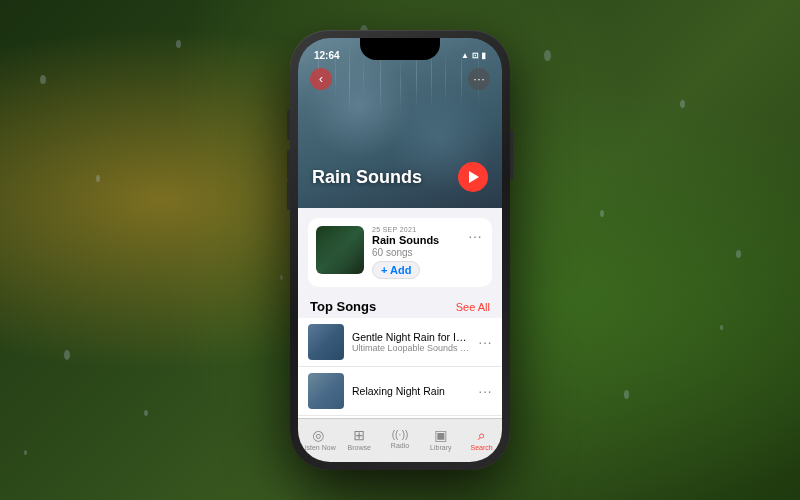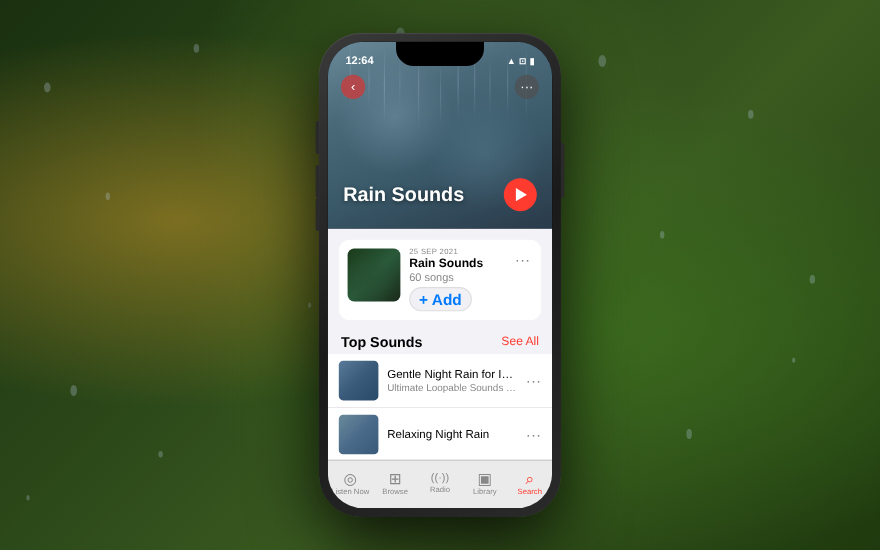--- a/index.html
+++ b/index.html
@@ -291,21 +291,21 @@
 
     .add-btn {
       display: inline-flex;
       align-items: center;
       gap: 2px;
       margin-top: 3px;
       background: #f0f0f5;
       border: 1px solid #ddd;
       border-radius: 12px;
       padding: 2px 8px;
-      font-size: 14px;
+      font-size: 11px;
       color: #007aff;
       font-weight: 600;
     }
 
     .album-more {
       color: #888;
       font-size: 14px;
       padding: 2px;
     }
 
@@ -505,21 +505,21 @@
             <div class="album-name">Rain Sounds</div>
             <div class="album-songs">60 songs</div>
             <div class="add-btn">
               <span>+ Add</span>
             </div>
           </div>
           <div class="album-more">···</div>
         </div>
 
         <div class="top-songs-header">
-          <span class="top-songs-label">Top Sounds</span>
+          <span class="top-songs-label">Top Songs</span>
           <span class="see-all">See All</span>
         </div>
 
         <div class="song-row">
           <div class="song-thumb song-thumb-rain1"></div>
           <div class="song-info">
             <div class="song-title">Gentle Night Rain for Insom...</div>
             <div class="song-artist">Ultimate Loopable Sounds Collectio...</div>
           </div>
           <div class="song-more">···</div>

